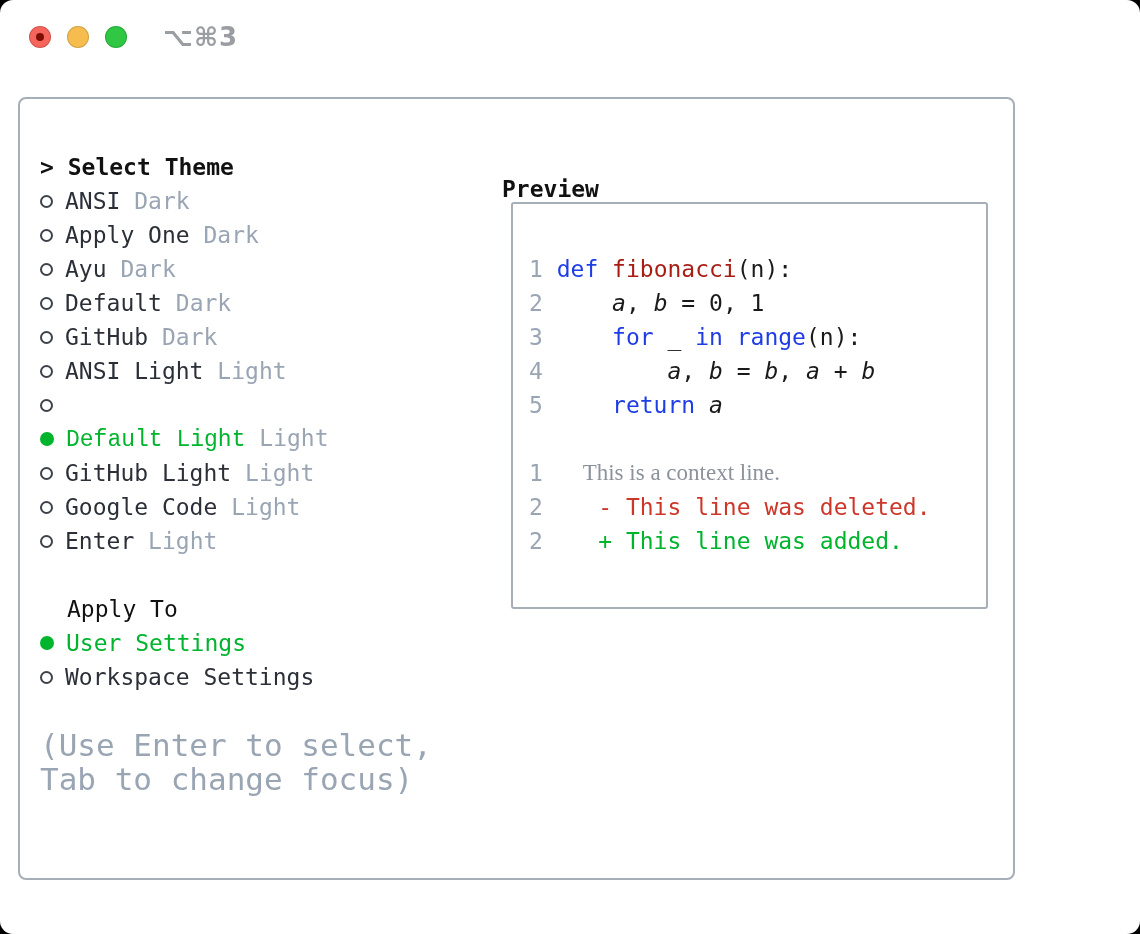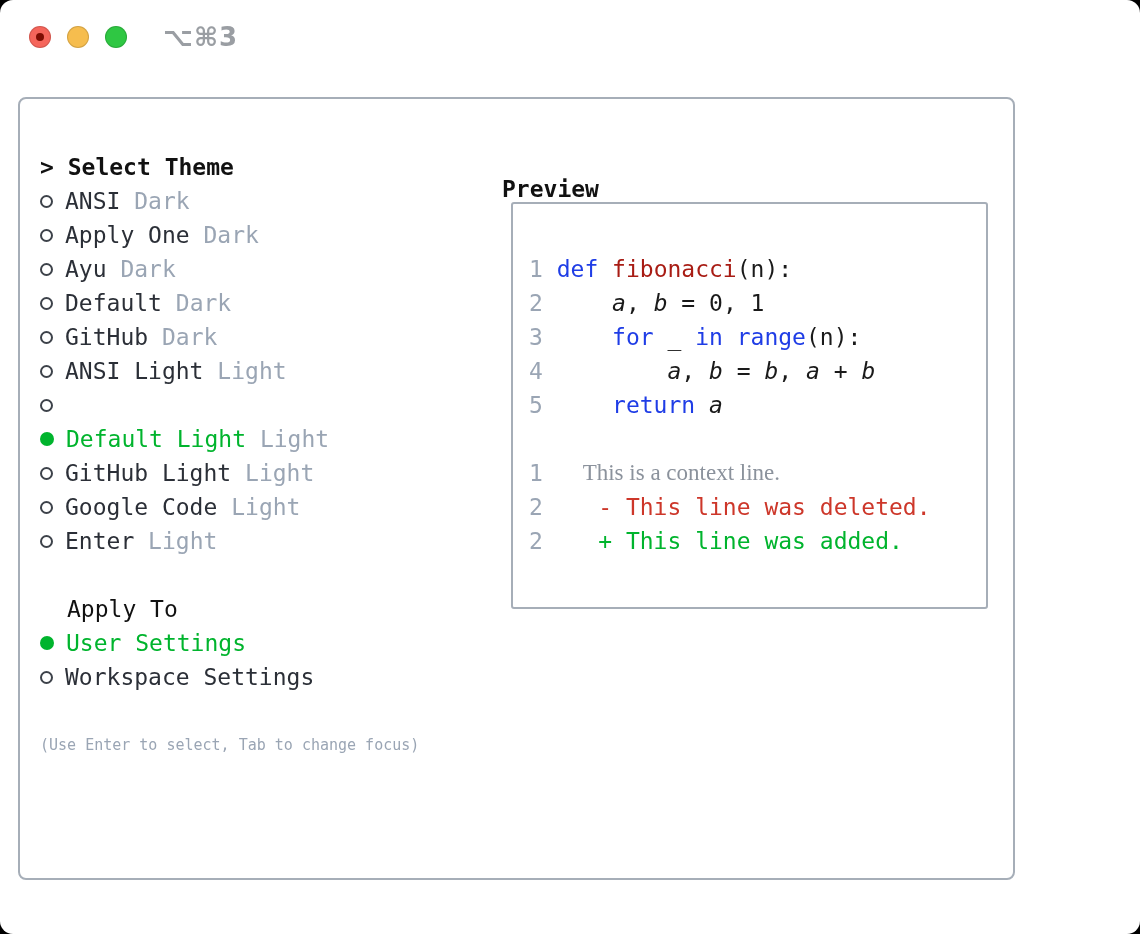--- a/index.html
+++ b/index.html
@@ -24,26 +24,26 @@
   .row{display:flex;align-items:center;height:34px;font-size:23px;white-space:pre;}
   
   .left-col{position:absolute;left:20px;top:51px;}
   .hdr{color:var(--header-ink);font-weight:bold;text-align:right;}
   .cursor{font-weight:bold;color:var(--header-ink);}
   .bullet{flex:0 0 auto;width:13px;height:13px;border-radius:50%;
           border:2px solid var(--radio-ring);margin-right:12px;box-sizing:border-box;}
   .bullet.filled{border:none;width:14px;height:14px;background:var(--accent-green);margin-right:12px;}
   .indent{flex:0 0 27px;}
   .t-name{color:var(--ink);}
-  .t-name.sel{color:var(--accent-green);}
+  .t-name.sel{color:var(--accent-green);font-family:Liberation Mono, monospace;}
   .t-var{color:var(--dim-gray);}
   .opt-label{color:var(--ink);}
   .opt-label.sel{color:var(--accent-green);}
   .spacer{height:34px;}
-  .help{width:440px;color:var(--dim-gray);font-size:15px;line-height:34px;white-space:pre-wrap;}
+  .help{width:440px;color:var(--dim-gray);font-size:31px;line-height:34px;white-space:pre-wrap;}
   
   .preview-title{position:absolute;left:482px;top:37px;margin-top:36px;}
   .preview-box{position:absolute;left:491px;top:103px;width:477px;height:407px;box-sizing:border-box;
          border:2px solid var(--border-gray);border-radius:3px;padding:48px 0 0 16px;overflow:hidden;}
   .ln{flex:0 0 auto;width:1ch;color:var(--dim-gray);}
   .code{padding-left:1ch;color:var(--code-ink);}
   .tok-kw{color:var(--keyword-blue);}
   .tok-fn{color:var(--function-red);}
   .tok-var{font-style:italic;color:var(--code-ink);}
   .diff-context{color:var(--context-gray);font-family:Liberation Serif, serif;}

